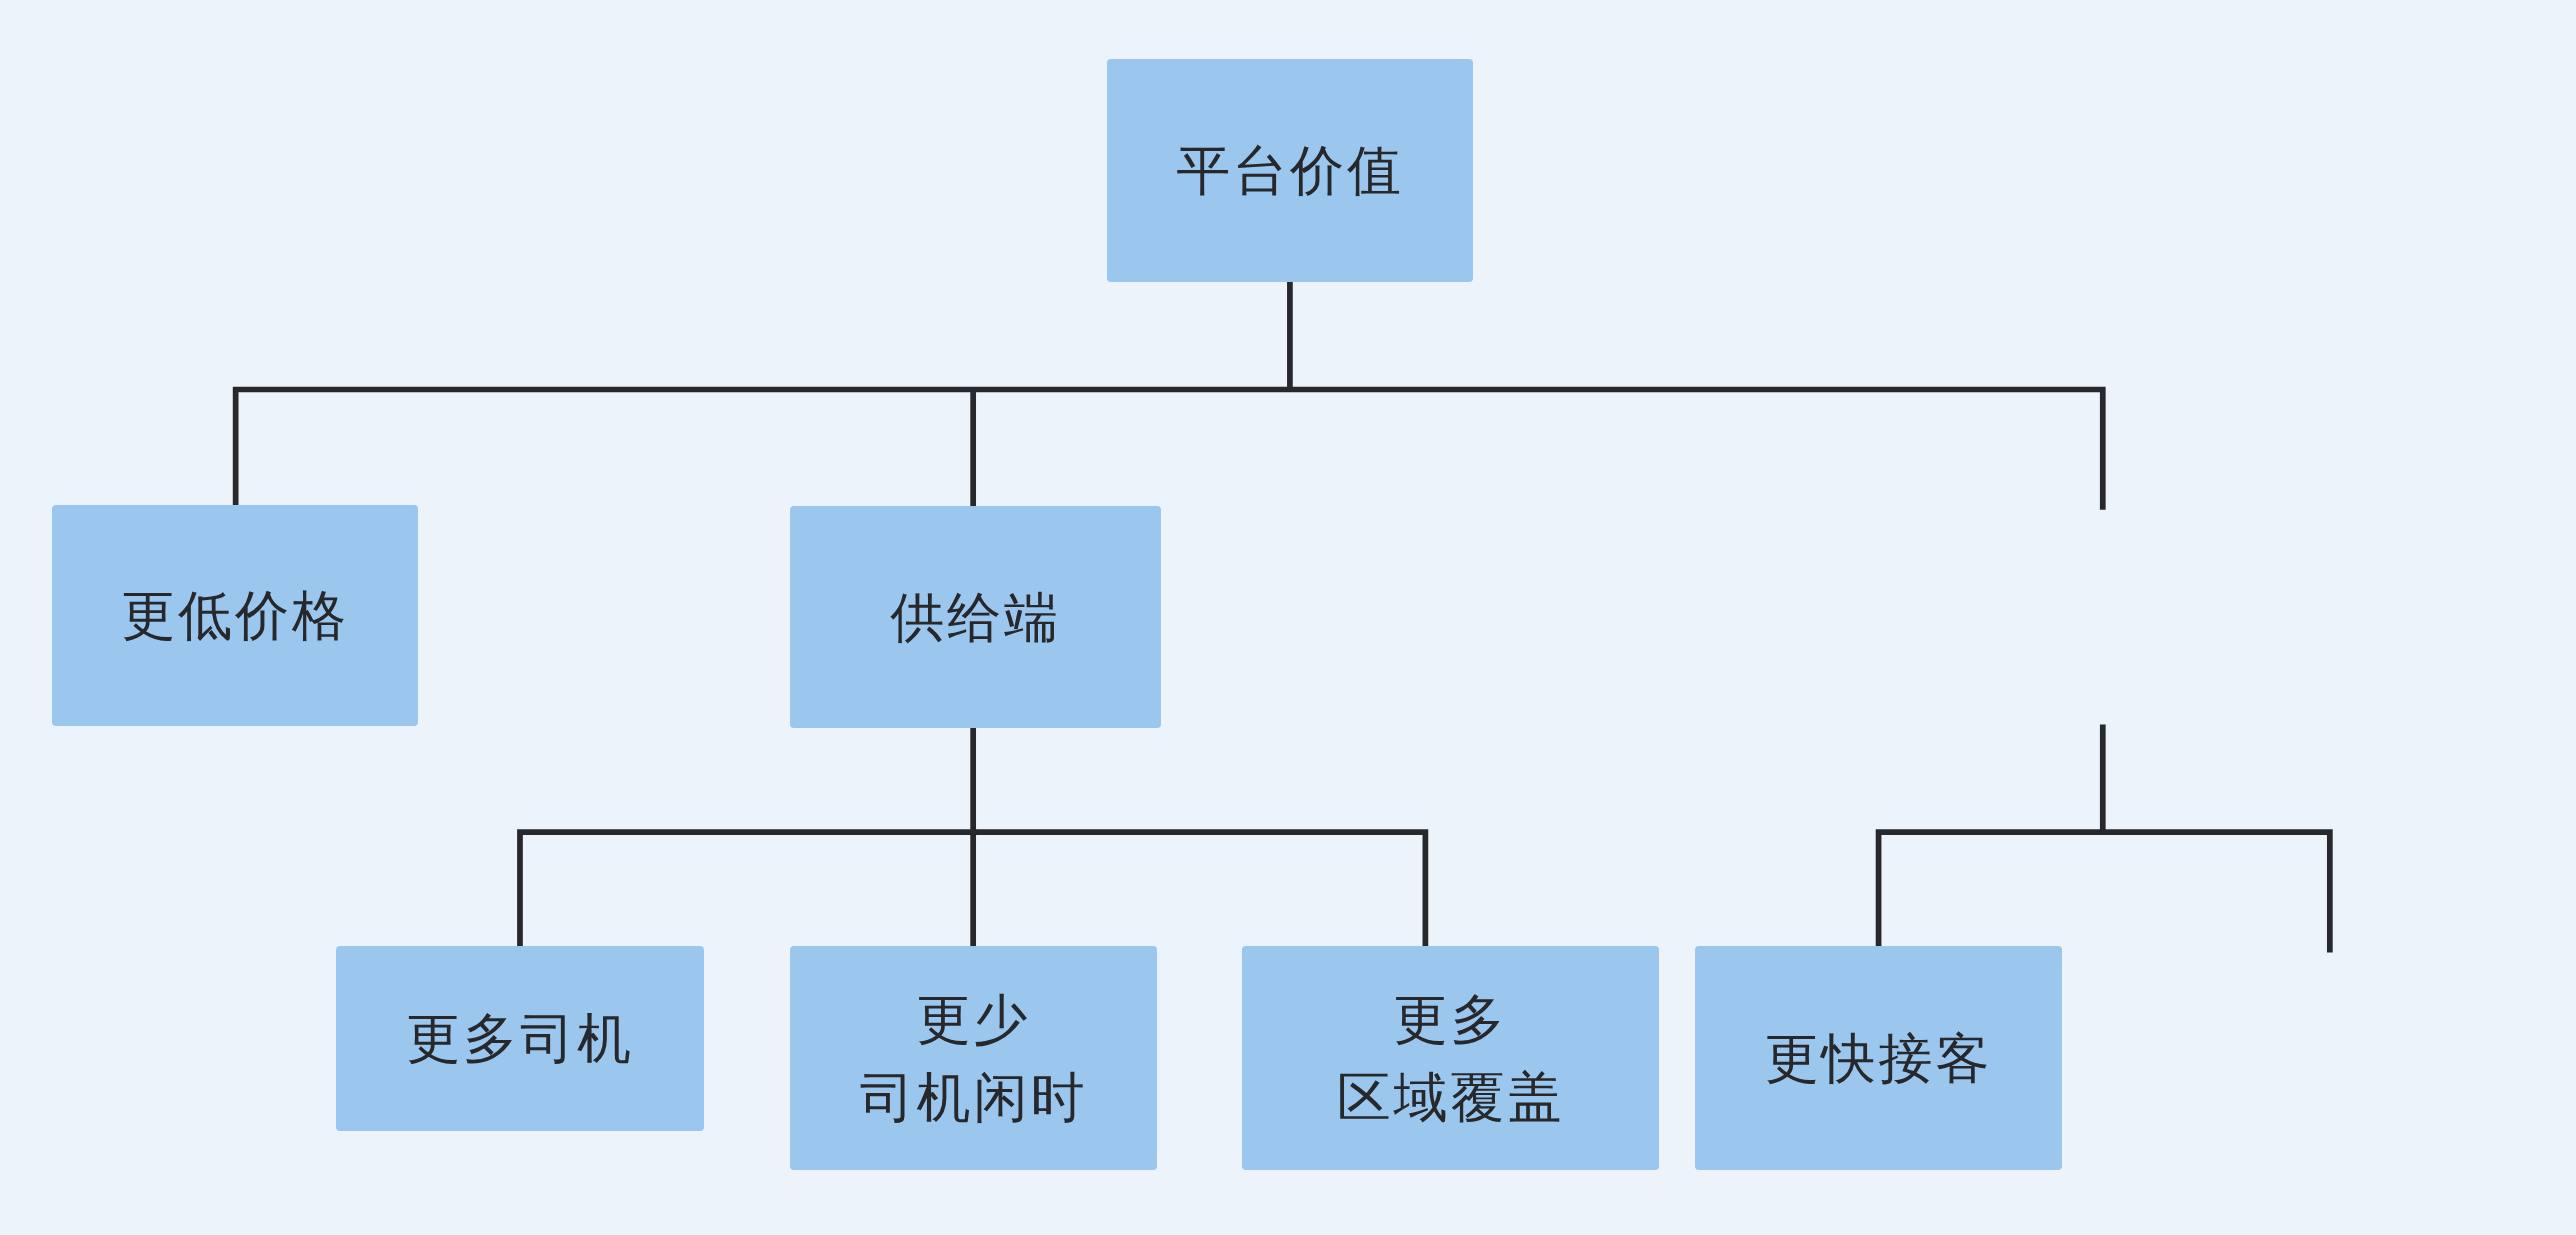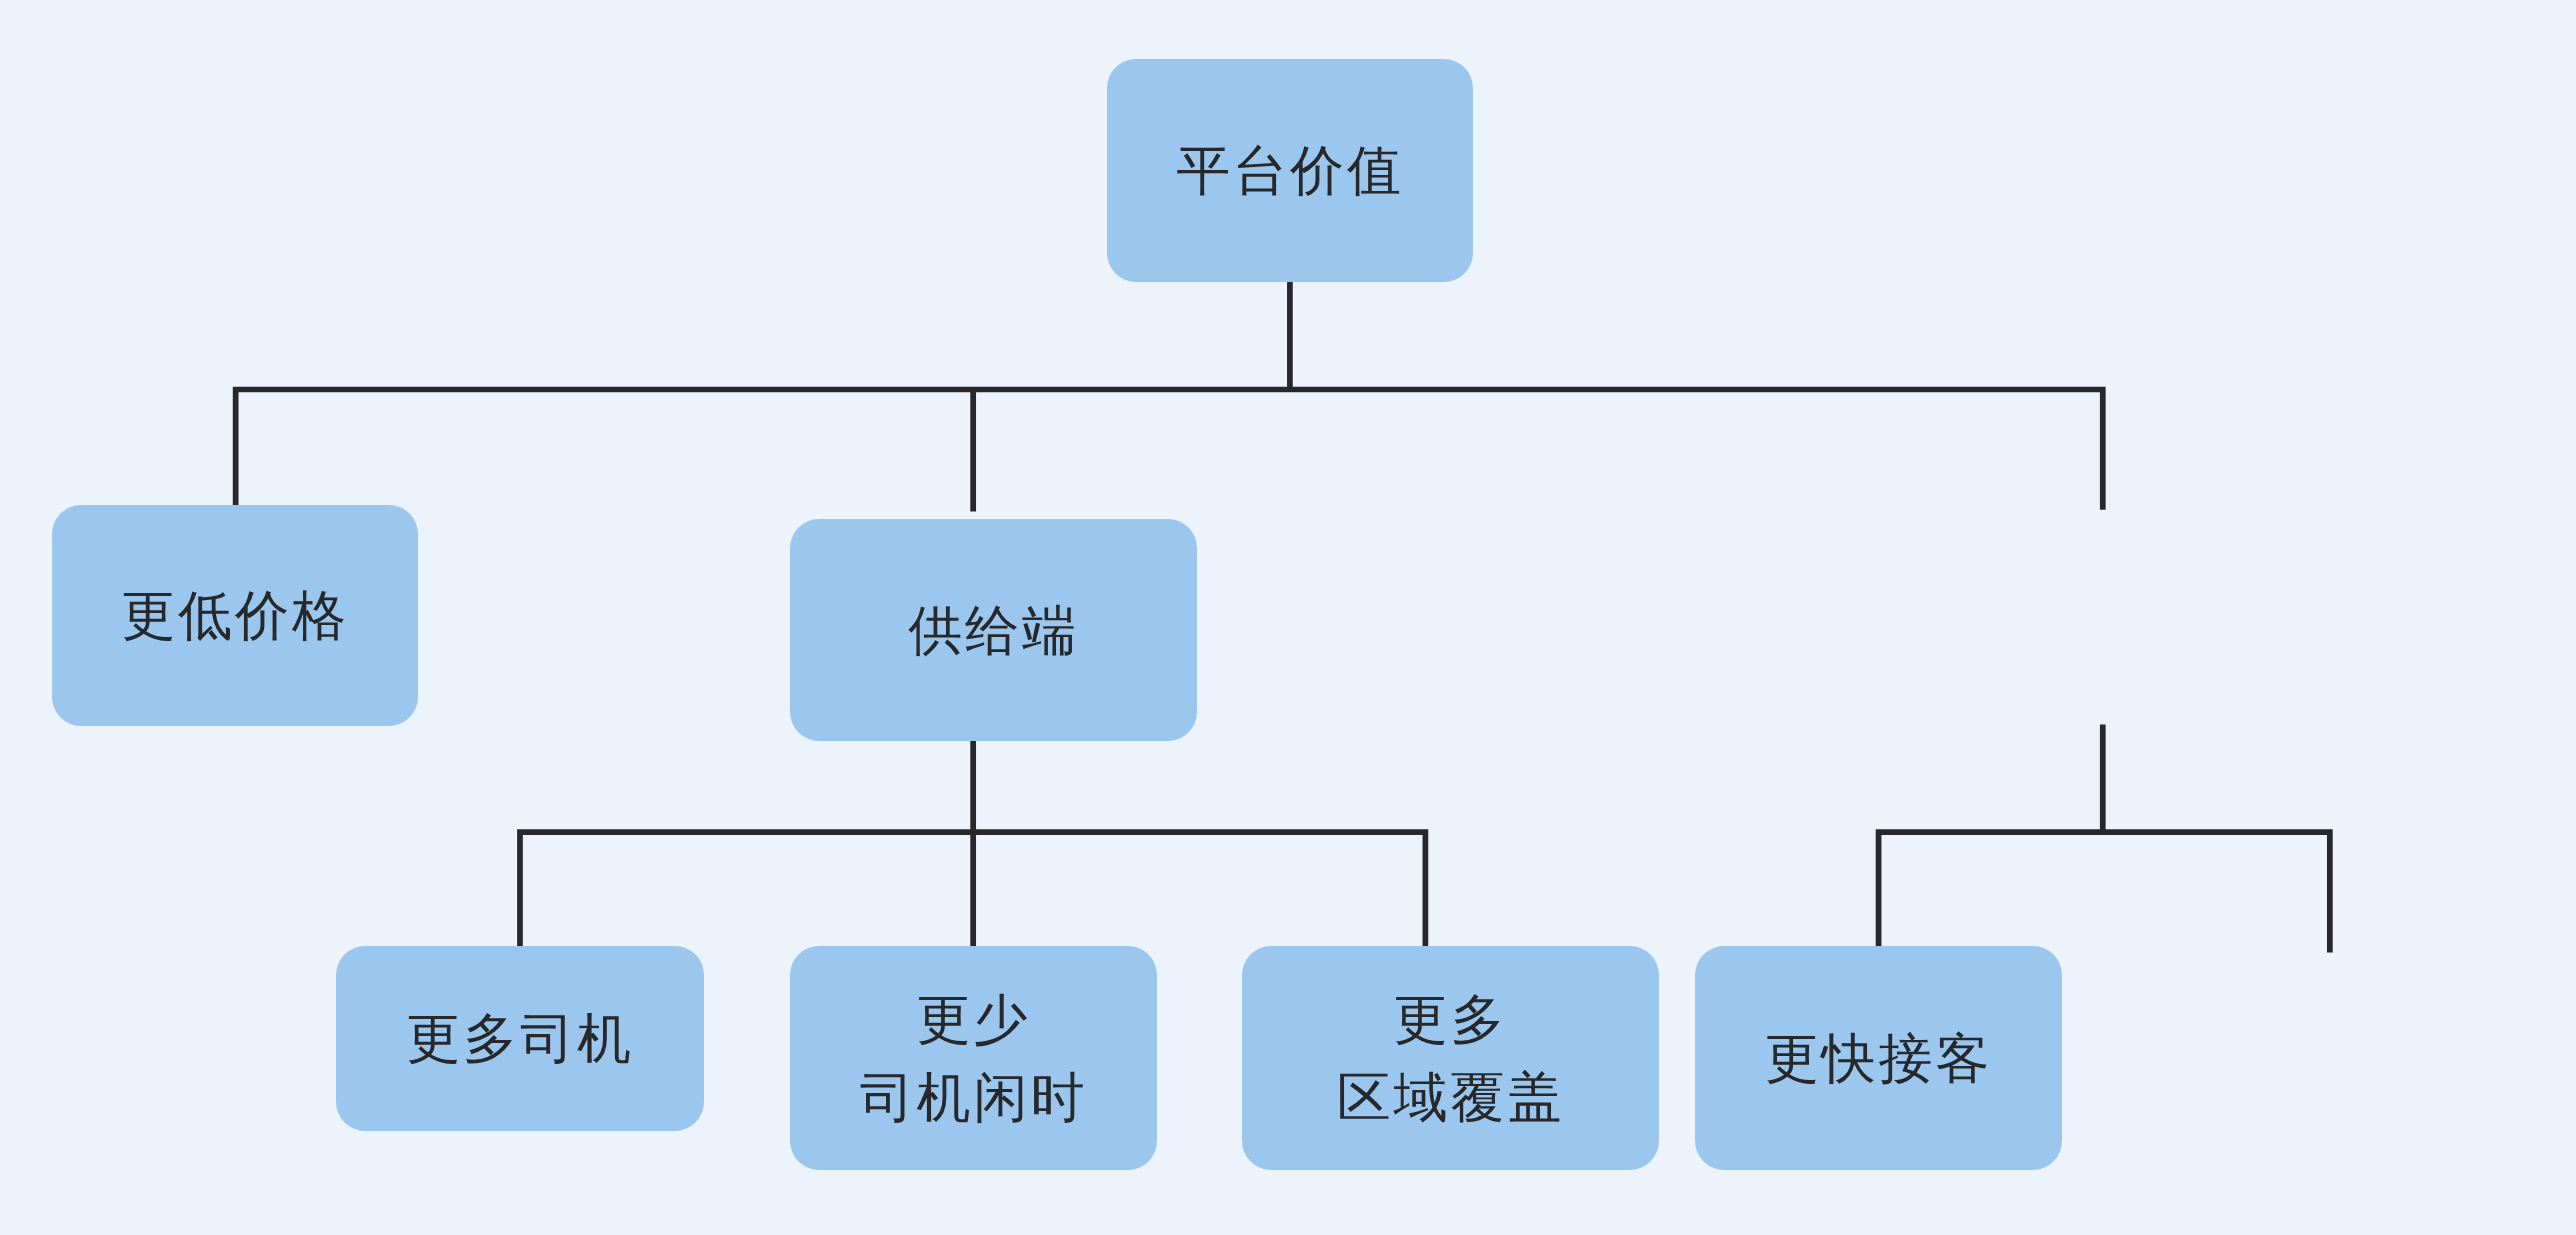--- a/index.html
+++ b/index.html
@@ -27,21 +27,21 @@
   .connectors path{
     fill:none;
     stroke:var(--connector);
     stroke-width:6;
     stroke-linecap:square;
   }
   .node{
     position:absolute;
     z-index:2;
     background:var(--node-fill);
-    border-radius:29px;
+    border-radius:4px;
     display:flex;
     align-items:center;
     justify-content:center;
     text-align:center;
     color:var(--node-text);
     font-size:54px;
     line-height:1.45;
     letter-spacing:2.9px;
     white-space:pre-line;
   }
@@ -54,21 +54,21 @@
   <svg class="connectors" viewBox="0 0 2700 1295" xmlns="http://www.w3.org/2000/svg">
     <path d="M1352 296 L1352 408 M247 408 L2204 408 M247 408 L247 533 M1020 408 L1020 533 M2204 408 L2204 531"></path>
     <path d="M1020 762 L1020 872 M545 872 L1494 872 M545 872 L545 995 M1020 872 L1020 995 M1494 872 L1494 995"></path>
     <path d="M2204 762 L2204 872 M1969 872 L2442 872 M1969 872 L1969 995 M2442 872 L2442 995"></path>
   </svg>
 
   <div class="node" style="left:1107px;top:59px;width:366px;height:223px">平台价值</div>
 
   <div class="node" style="left:52px;top:505px;width:366px;height:221px">更低价格</div>
 
-  <div class="node" style="left:790px;top:519px;width:407px;height:222px">供给端</div>
+  <div class="node" style="left:790px;top:506px;width:371px;height:222px">供给端</div>
 
 
   <div class="node" style="left:336px;top:946px;width:368px;height:185px">更多司机</div>
 
   <div class="node" style="left:790px;top:946px;width:367px;height:224px">更少
 司机闲时</div>
 
   <div class="node" style="left:1242px;top:946px;width:417px;height:224px">更多
 区域覆盖</div>
 

